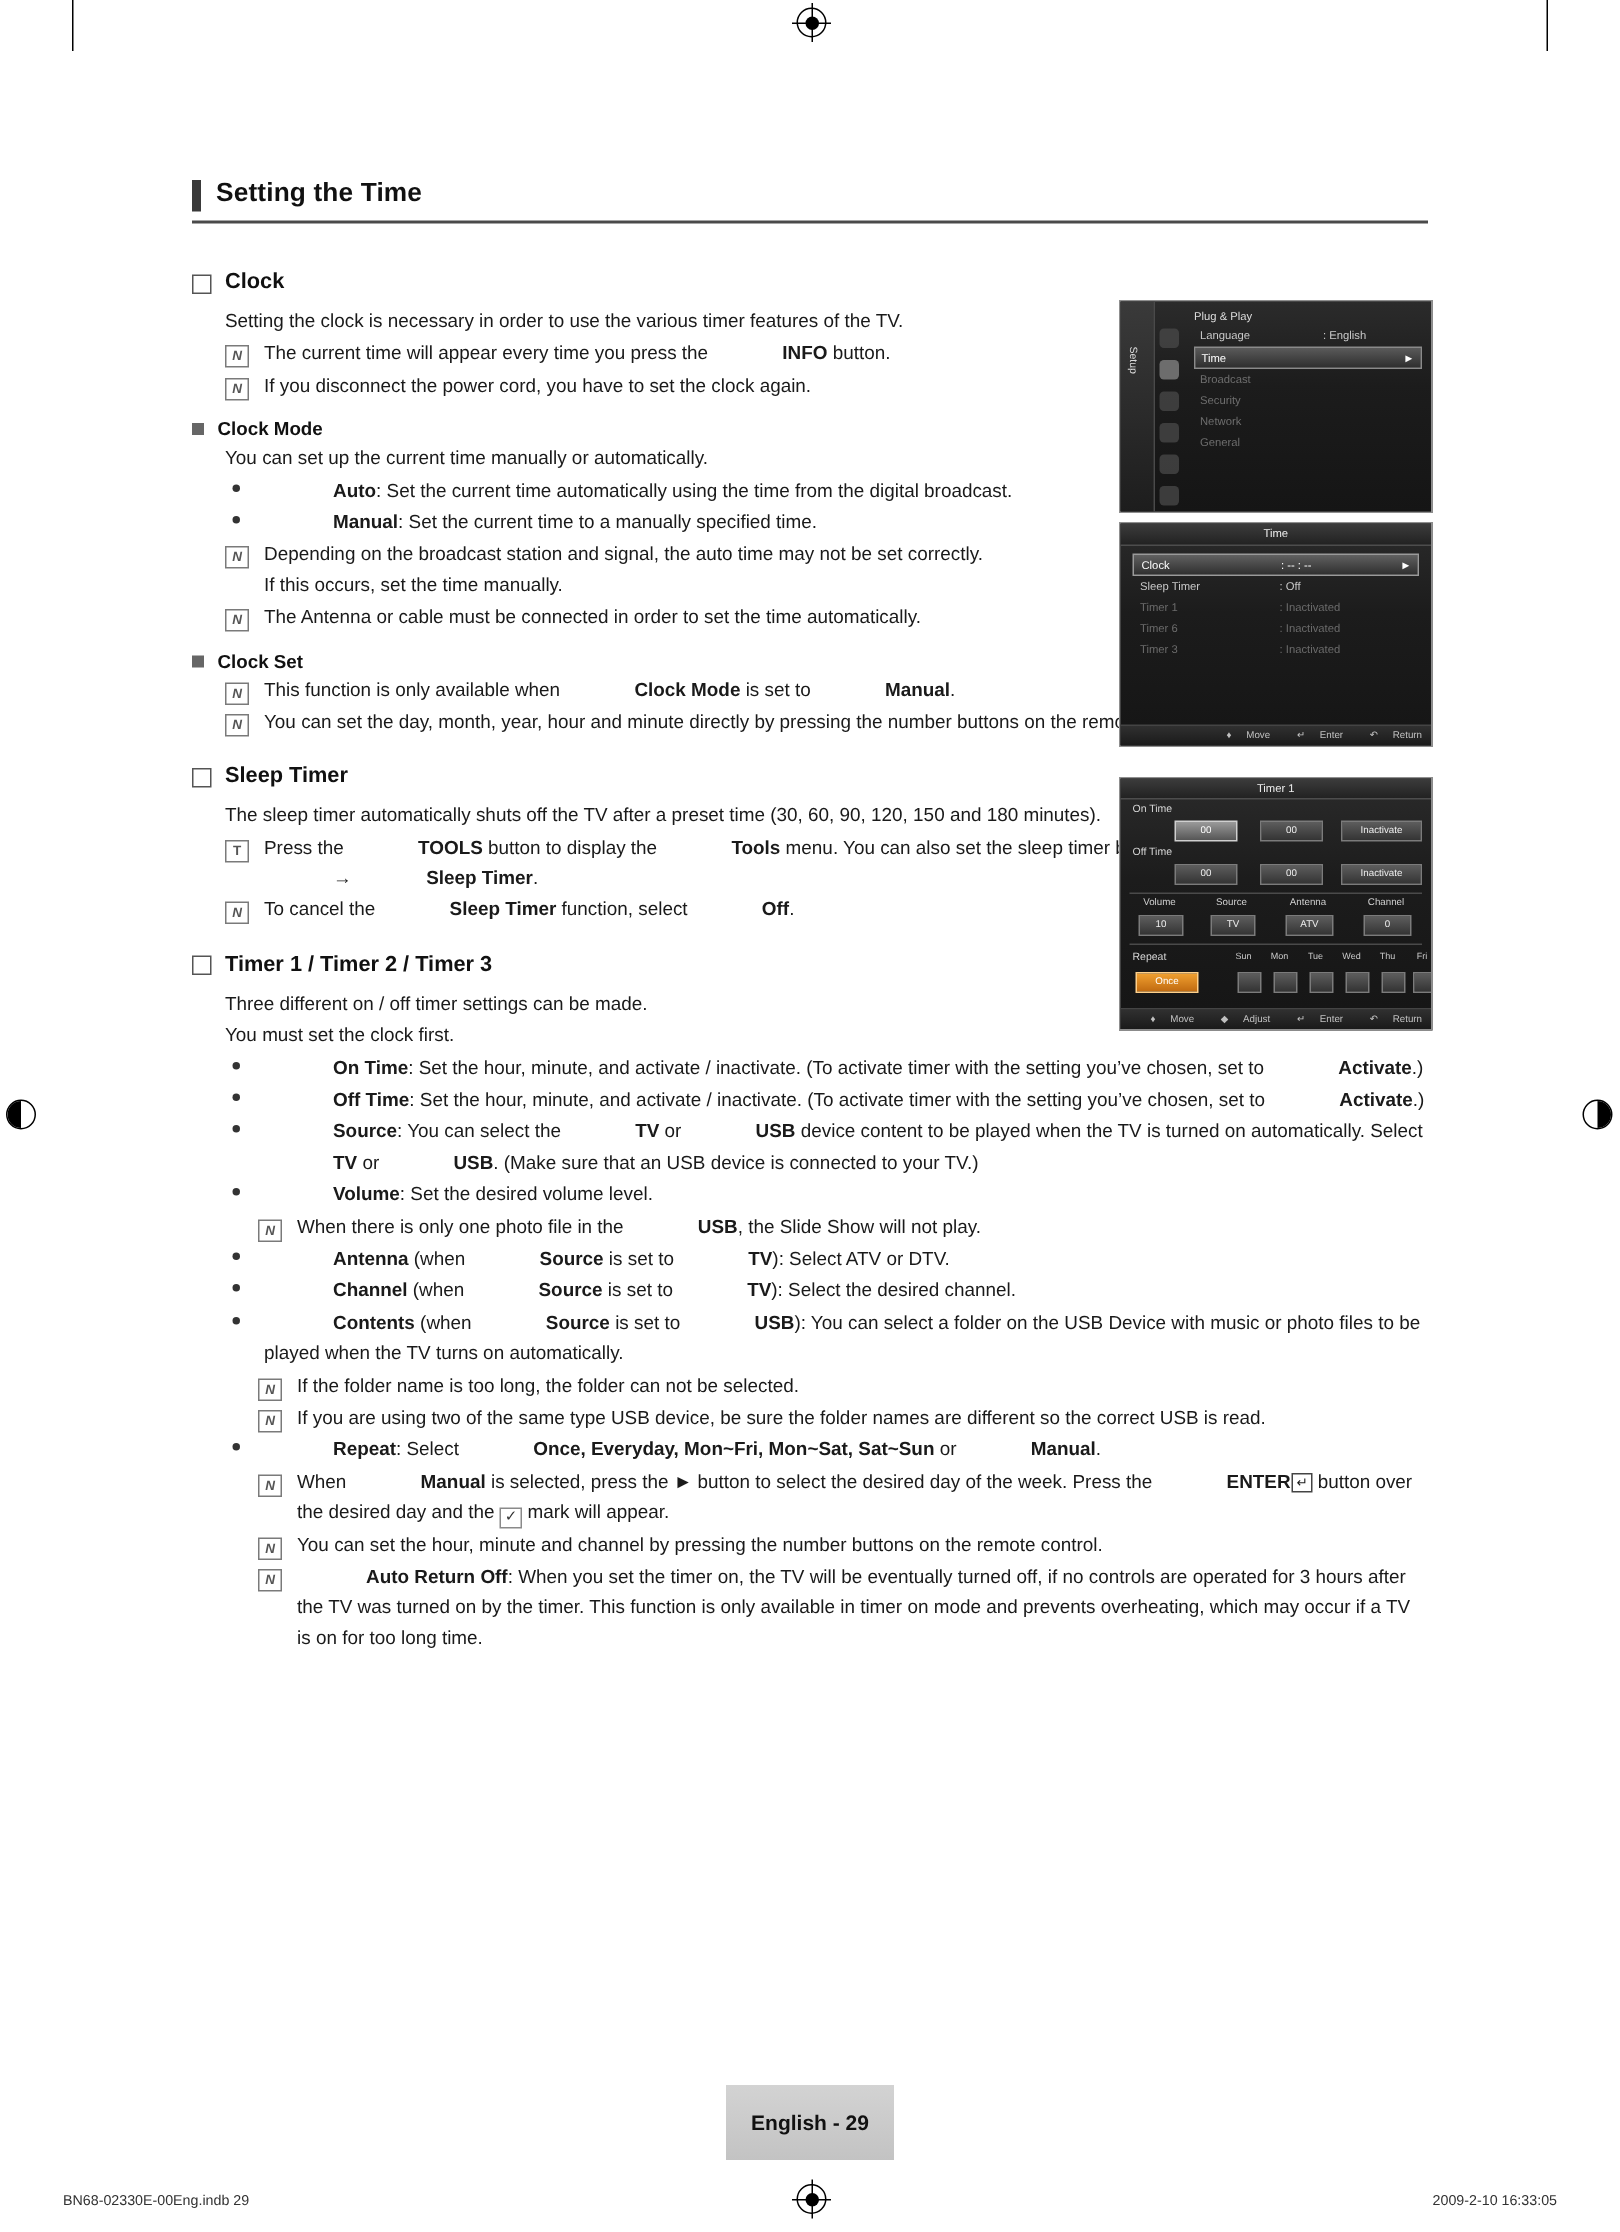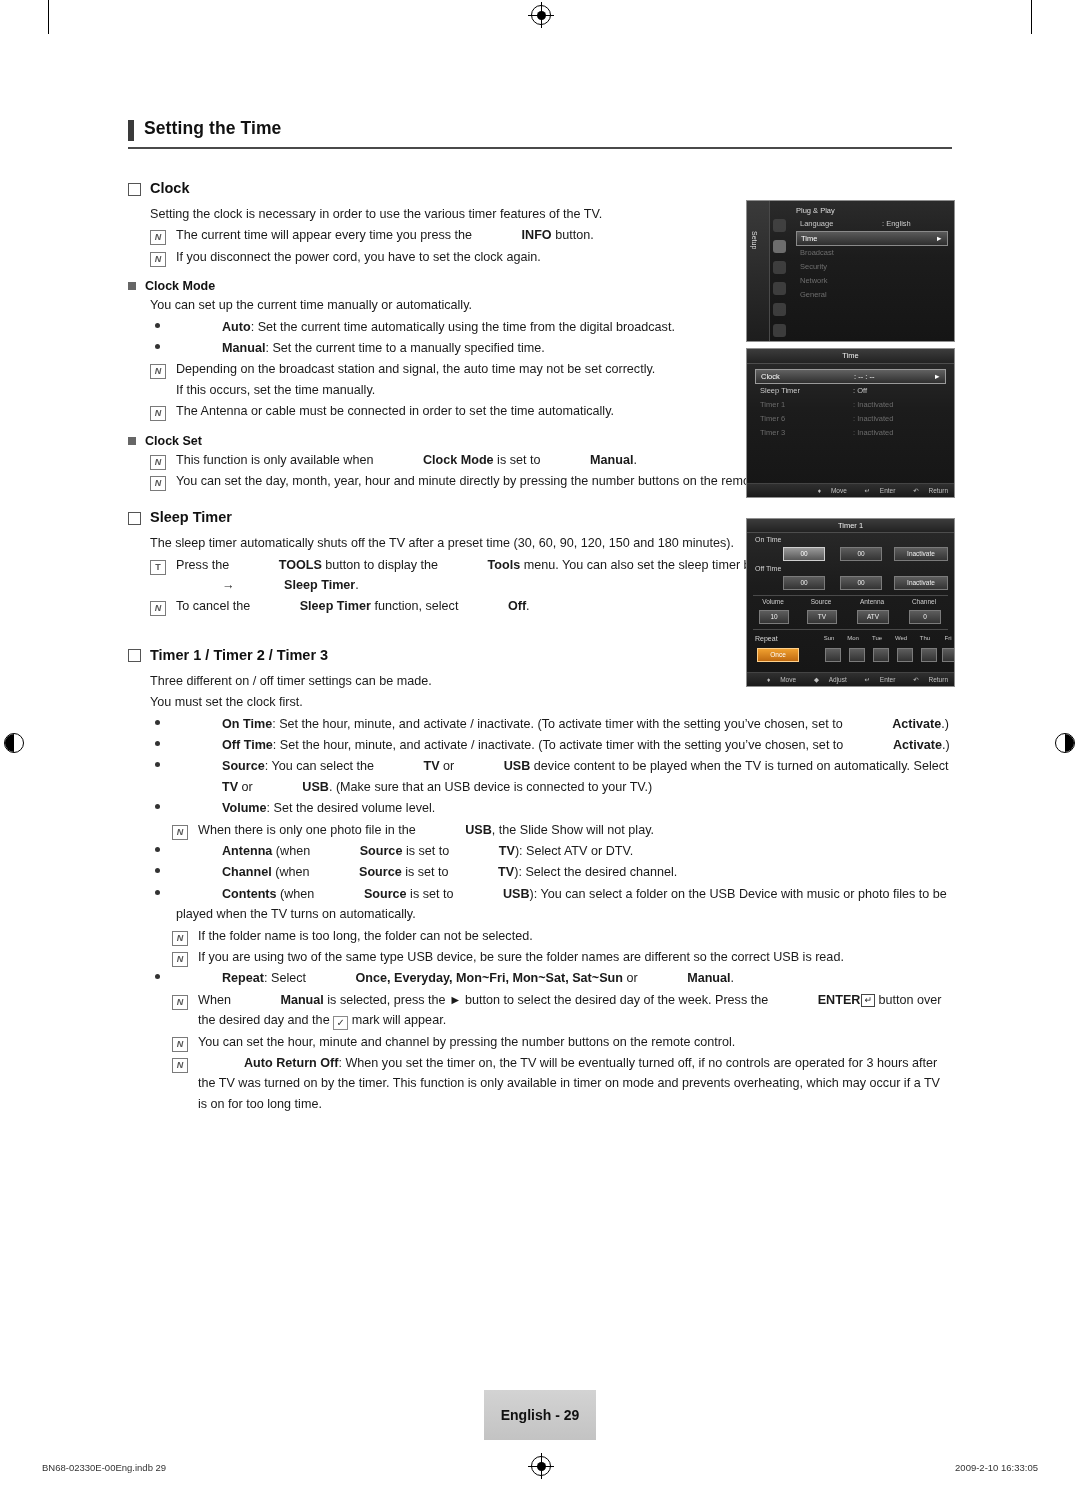--- a/index.html
+++ b/index.html
@@ -493,21 +493,21 @@
     <div class="para">The sleep timer automatically shuts off the TV after a preset time (30, 60, 90, 120, 150 and 180 minutes).</div>
     <div class="item">
       <span class="marker"><span class="t-glyph">T</span></span>
       <span class="body">Press the <b>TOOLS</b> button to display the <b>Tools</b> menu. You can also set the sleep timer by selecting <b>Tools</b> <b>→</b> <b>Sleep Timer</b>.</span>
     </div>
     <div class="item">
       <span class="marker"><span class="n-glyph">N</span></span>
       <span class="body">To cancel the <b>Sleep Timer</b> function, select <b>Off</b>.</span>
     </div>
 
-    <div class="sect-head" style="margin-top:30px;">
+    <div class="sect-head" style="margin-top:18px;">
       <span class="sq-icon"></span>
       <span class="label">Timer 1 / Timer 2 / Timer 3</span>
     </div>
     <div class="para">Three different on / off timer settings can be made.</div>
     <div class="para">You must set the clock first.</div>
 
     <div class="item">
       <span class="marker"><span class="bullet-dot"></span></span>
       <span class="body"><b>On Time</b>: Set the hour, minute, and activate / inactivate. (To activate timer with the setting you’ve chosen, set to <b>Activate</b>.)</span>
     </div>

